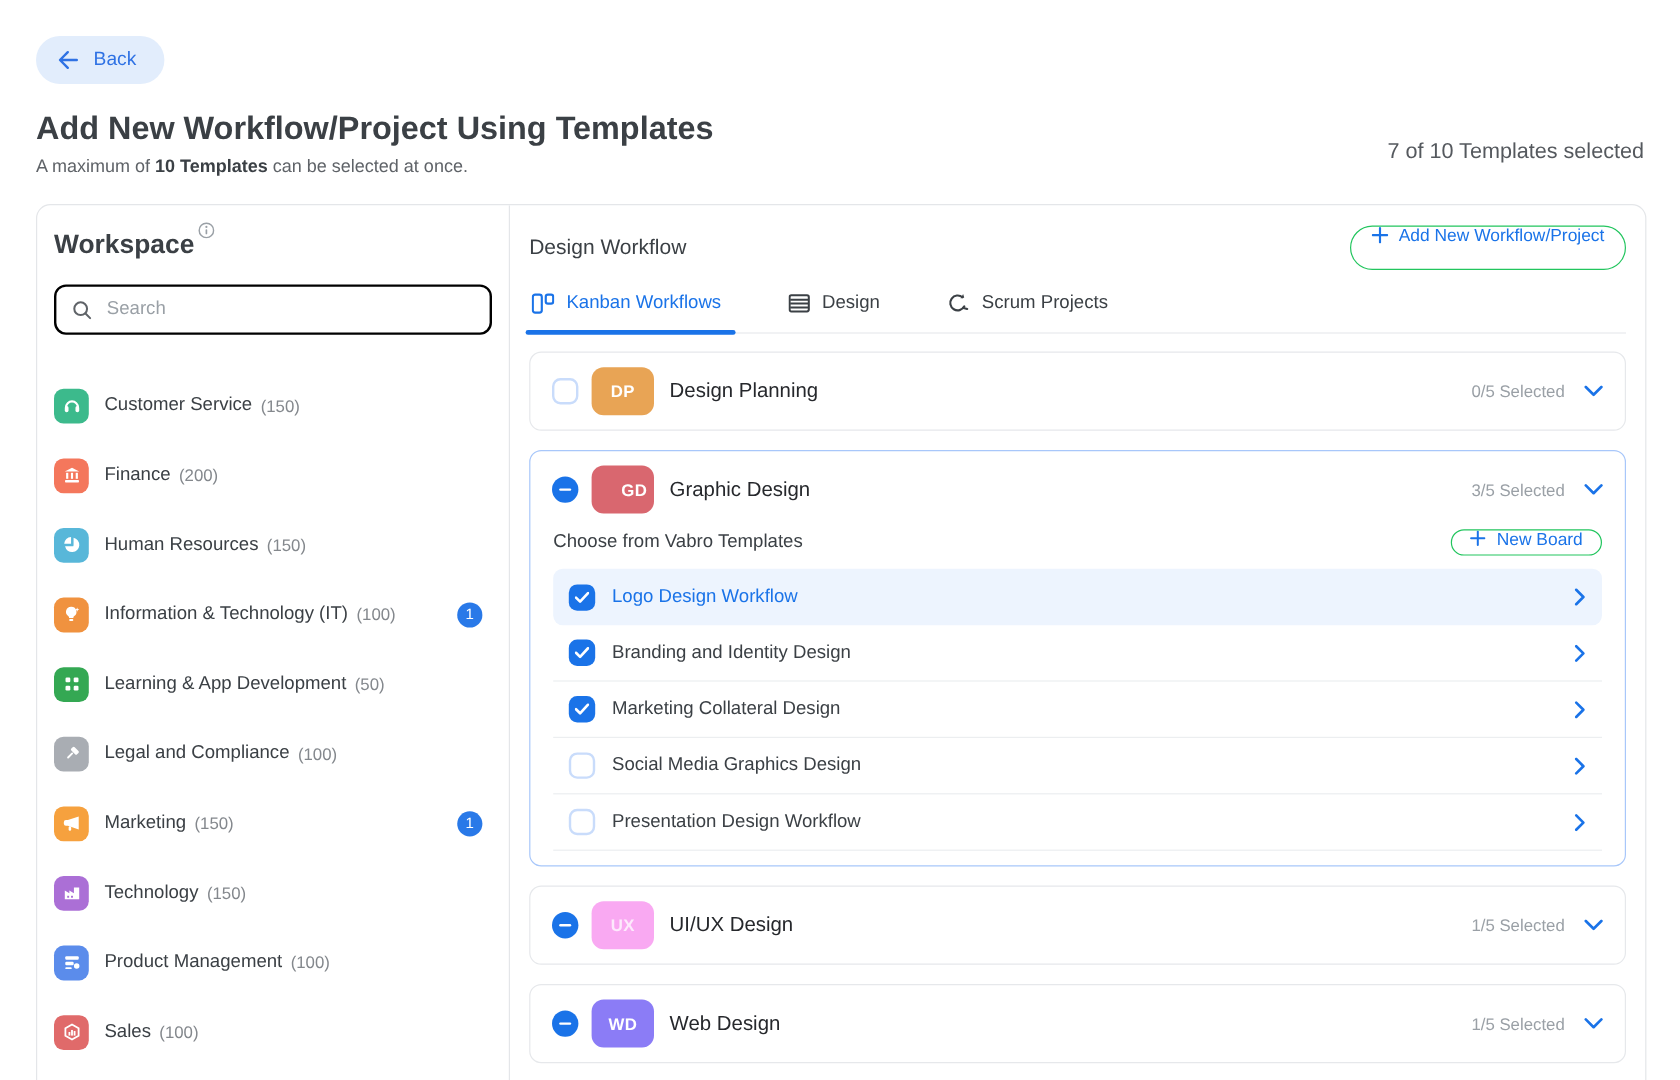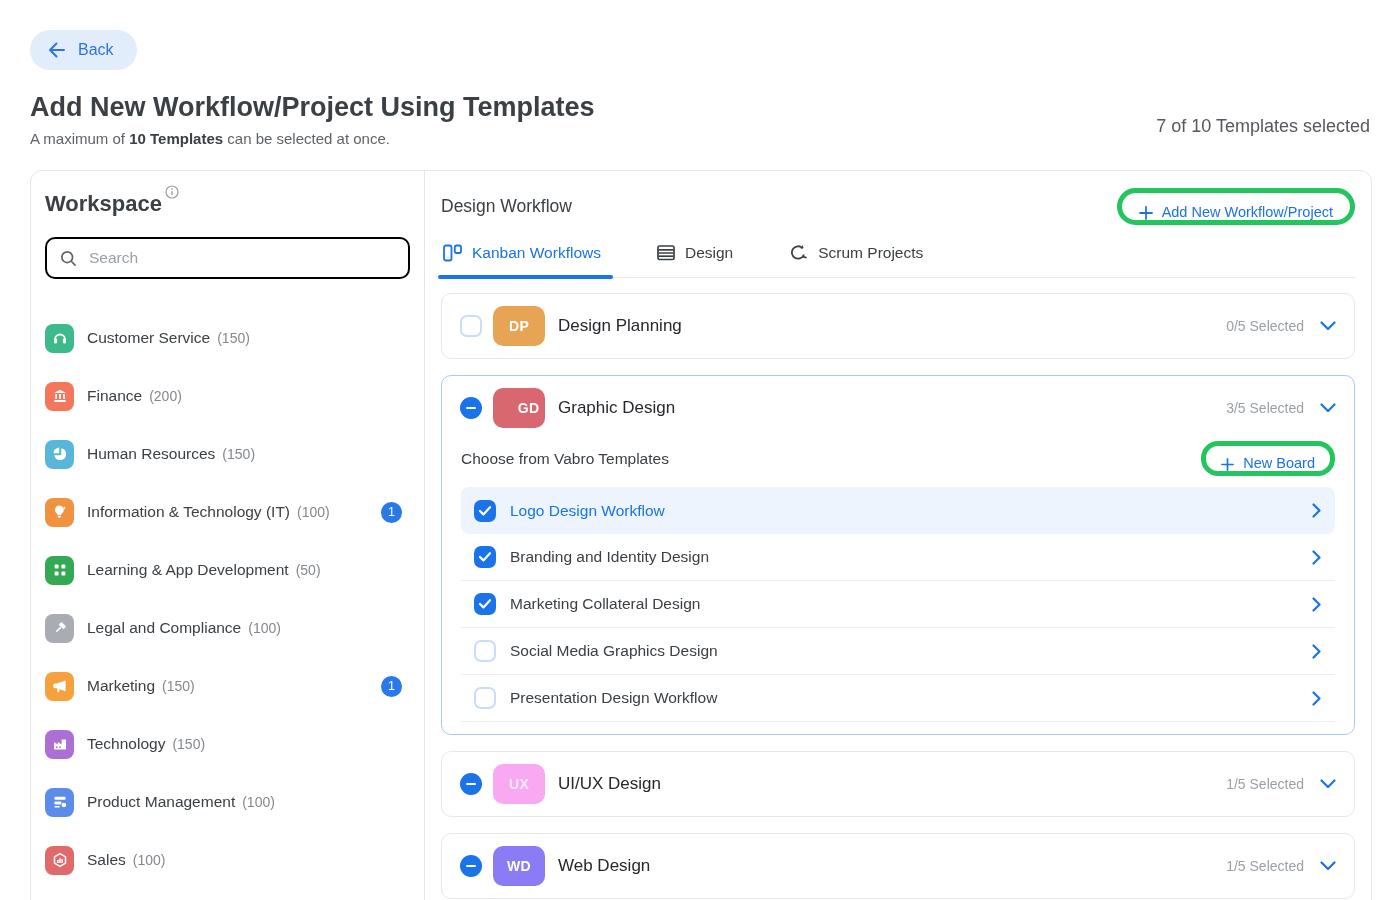--- a/index.html
+++ b/index.html
@@ -50,25 +50,25 @@
   .cat-badge {
     margin-left: auto; margin-right: 8px; width: 21px; height: 21px; border-radius: 50%;
     color: #fff; font-size: 12.5px; display: flex; align-items: center; justify-content: center;
   }
 
   
   .main { flex: 1; padding: 14px 16px; display: flex; flex-direction: column; }
   .main-header { display: flex; align-items: center; justify-content: space-between; height: 42px; }
   .main-title { font-size: 17.5px; font-weight: 500; color: #3b4045; }
   .pill-btn {
-    display: inline-flex; align-items: flex-end; gap: 9px; background: #fff;
-    border: 5px solid #22c55e; color: #1a73e8; cursor: pointer; font-family: inherit;
+    display: inline-flex; align-items: flex-start; gap: 9px; background: #fff;
+    border: 1px solid #22c55e; color: #1a73e8; cursor: pointer; font-family: inherit;
   }
   .add-btn { height: 37px; padding: 0 17px; border-radius: 19px; font-size: 14.5px; }
-  .new-board-btn { height: 35px; padding: 0 15px; border-radius: 17px; font-size: 14.5px; }
+  .new-board-btn { height: 22px; padding: 0 15px; border-radius: 17px; font-size: 14.5px; }
 
   .tabs { display: flex; gap: 52px; margin-top: 12px; border-bottom: 1px solid #e8eaed; }
   .tab { display: flex; align-items: center; gap: 10px; padding: 5px 2px 15px; font-size: 15.5px; color: #3b4045; position: relative; cursor: pointer; }
   .tab.active { color: #1a73e8; font-weight: 500; }
   .tab.active::after {
     content: ""; position: absolute; left: -3px; right: -10px; bottom: -2px;
     height: 4px; background: #1a73e8; border-radius: 4px;
   }
 
   .cards { margin-top: 15px; display: flex; flex-direction: column; gap: 16px; }

